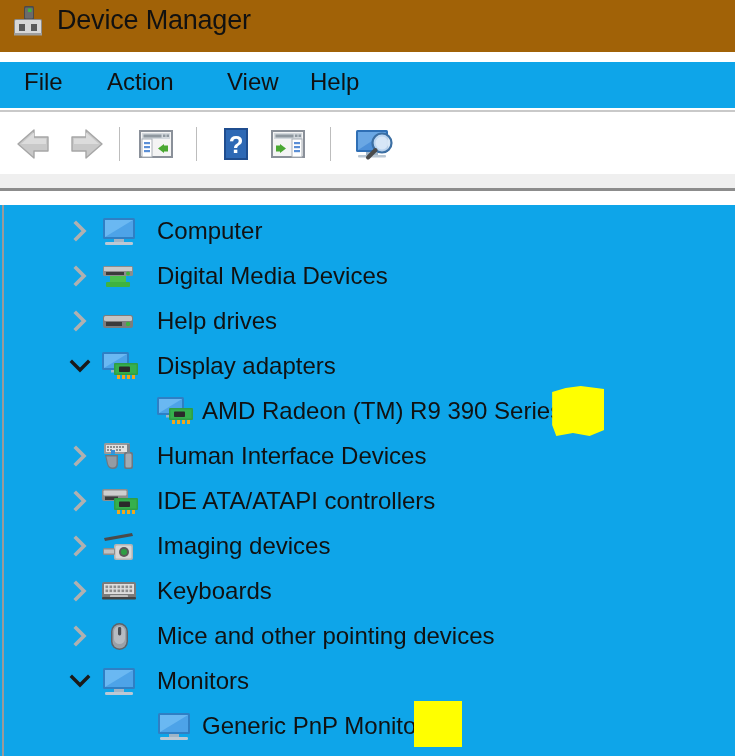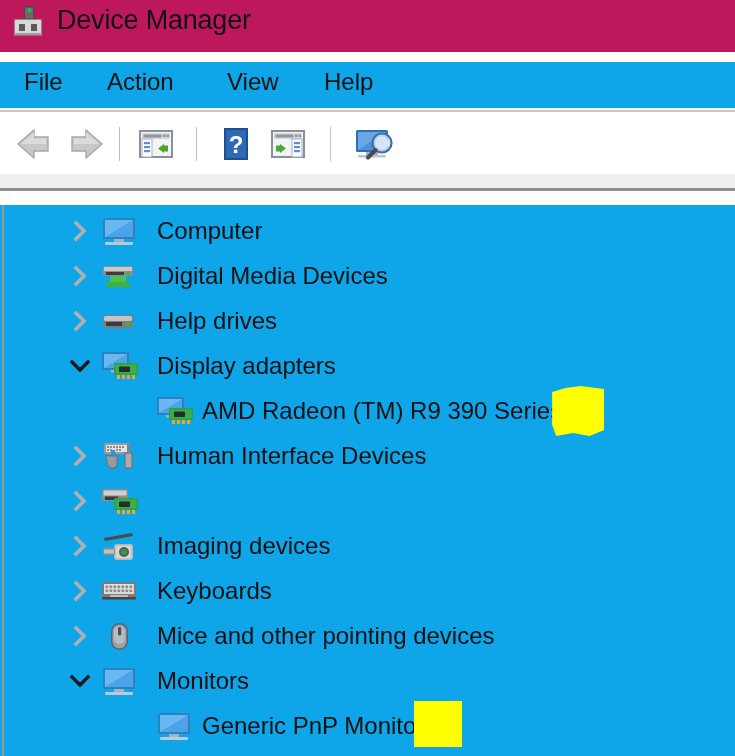--- a/index.html
+++ b/index.html
@@ -14,21 +14,21 @@
     font-family: "Liberation Sans", sans-serif;
     color: #000000;
     position: relative;
   }
 
   
   #titlebar {
     position: absolute;
     left: 0; top: 0;
     width: 735px; height: 52px;
-    background: #be185d;
+    background: #a16207;
   }
   #app-icon {
     position: absolute;
     left: 10px; top: 4px;
     width: 36px; height: 34px;
   }
   #app-title {
     position: absolute;
     left: 57px; top: 3px;
     font-size: 27px;
@@ -51,21 +51,21 @@
     font-size: 24px;
     line-height: 40px;
     color: #111111;
     white-space: nowrap;
     cursor: default;
     padding: 0 2px;
   }
   #menu-file   { left: 22px; }
   #menu-action { left: 105px; }
   #menu-view   { left: 225px; }
-  #menu-help   { left: 322px; }
+  #menu-help   { left: 308px; }
 
   
   #toolbar-top-line {
     position: absolute;
     left: 0; top: 110px;
     width: 735px; height: 2px;
     background: #c9c9c9;
   }
   #toolbar {
     position: absolute;
@@ -369,20 +369,21 @@
             <rect x="3.5" y="3.5" width="23" height="5" rx="1" fill="#cfcfcf"></rect>
             <rect x="5" y="9.5" width="13" height="3.5" fill="#3b3b3b"></rect>
             <rect x="14" y="11" width="24" height="12" rx="1" fill="#2f9e44"></rect>
             <rect x="15.5" y="12.5" width="21" height="9" fill="#35b04d"></rect>
             <rect x="19" y="14.5" width="11" height="5.5" rx="0.8" fill="#2a2a2a"></rect>
             <rect x="17" y="23" width="3" height="4" fill="#f0a81e"></rect>
             <rect x="22" y="23" width="3" height="4" fill="#f0a81e"></rect>
             <rect x="27" y="23" width="3" height="4" fill="#f0a81e"></rect>
             <rect x="32" y="23" width="3" height="4" fill="#f0a81e"></rect>
           </svg></span>
+        <span class="node-label">IDE ATA/ATAPI controllers</span>
       </div>
       <div class="tree-row" style="top: 319px;">
         <span class="chev"><svg width="24" height="24" viewBox="0 0 24 24">
             <path d="M8 4 L16 12 L8 20" fill="none" stroke="#b0b0b0" stroke-width="3.6" stroke-linecap="square" stroke-linejoin="miter"></path>
           </svg></span>
         <span class="node-icon"><svg width="42" height="30" viewBox="0 0 42 30">
             <path d="M4 6 L32 1 L33 4 L5 9 Z" fill="#4a4a4a"></path>
             <rect x="14" y="12" width="19" height="16" rx="2" fill="#b4b4b4"></rect>
             <rect x="15.5" y="13.5" width="16" height="13" rx="1.5" fill="#d6d6d6"></rect>
             <circle cx="24" cy="20" r="5" fill="#5a5a5a"></circle>

